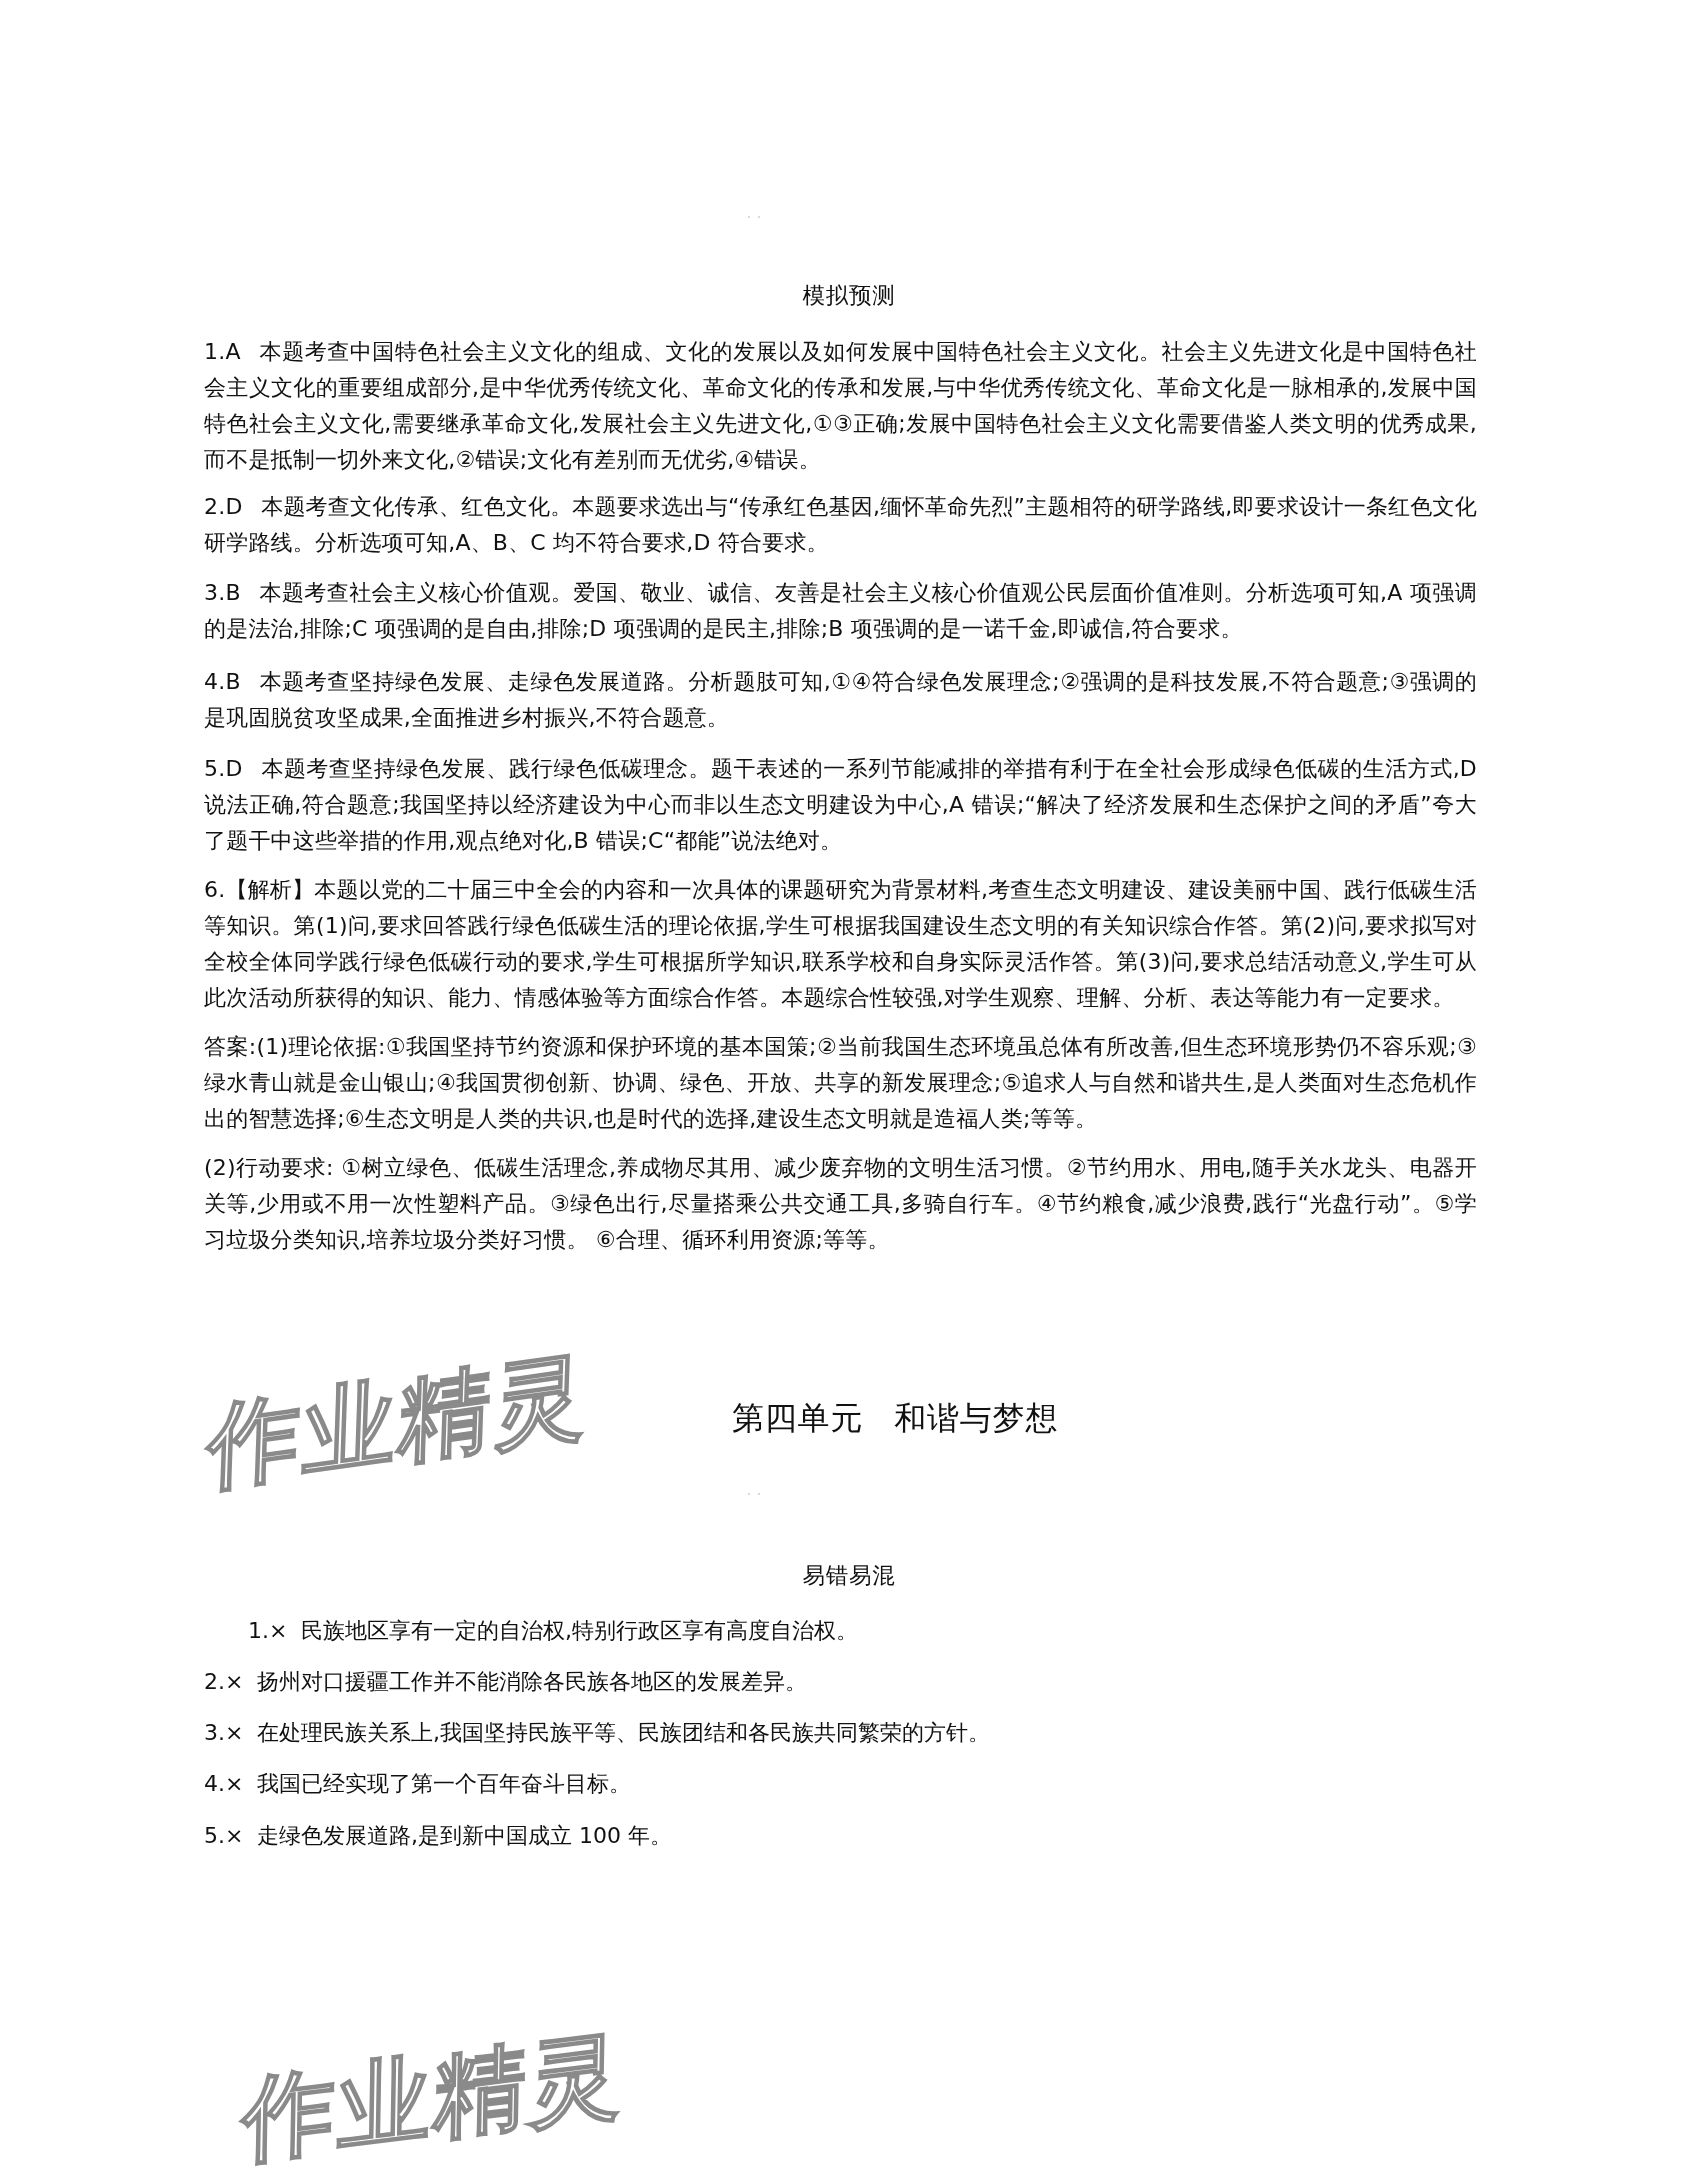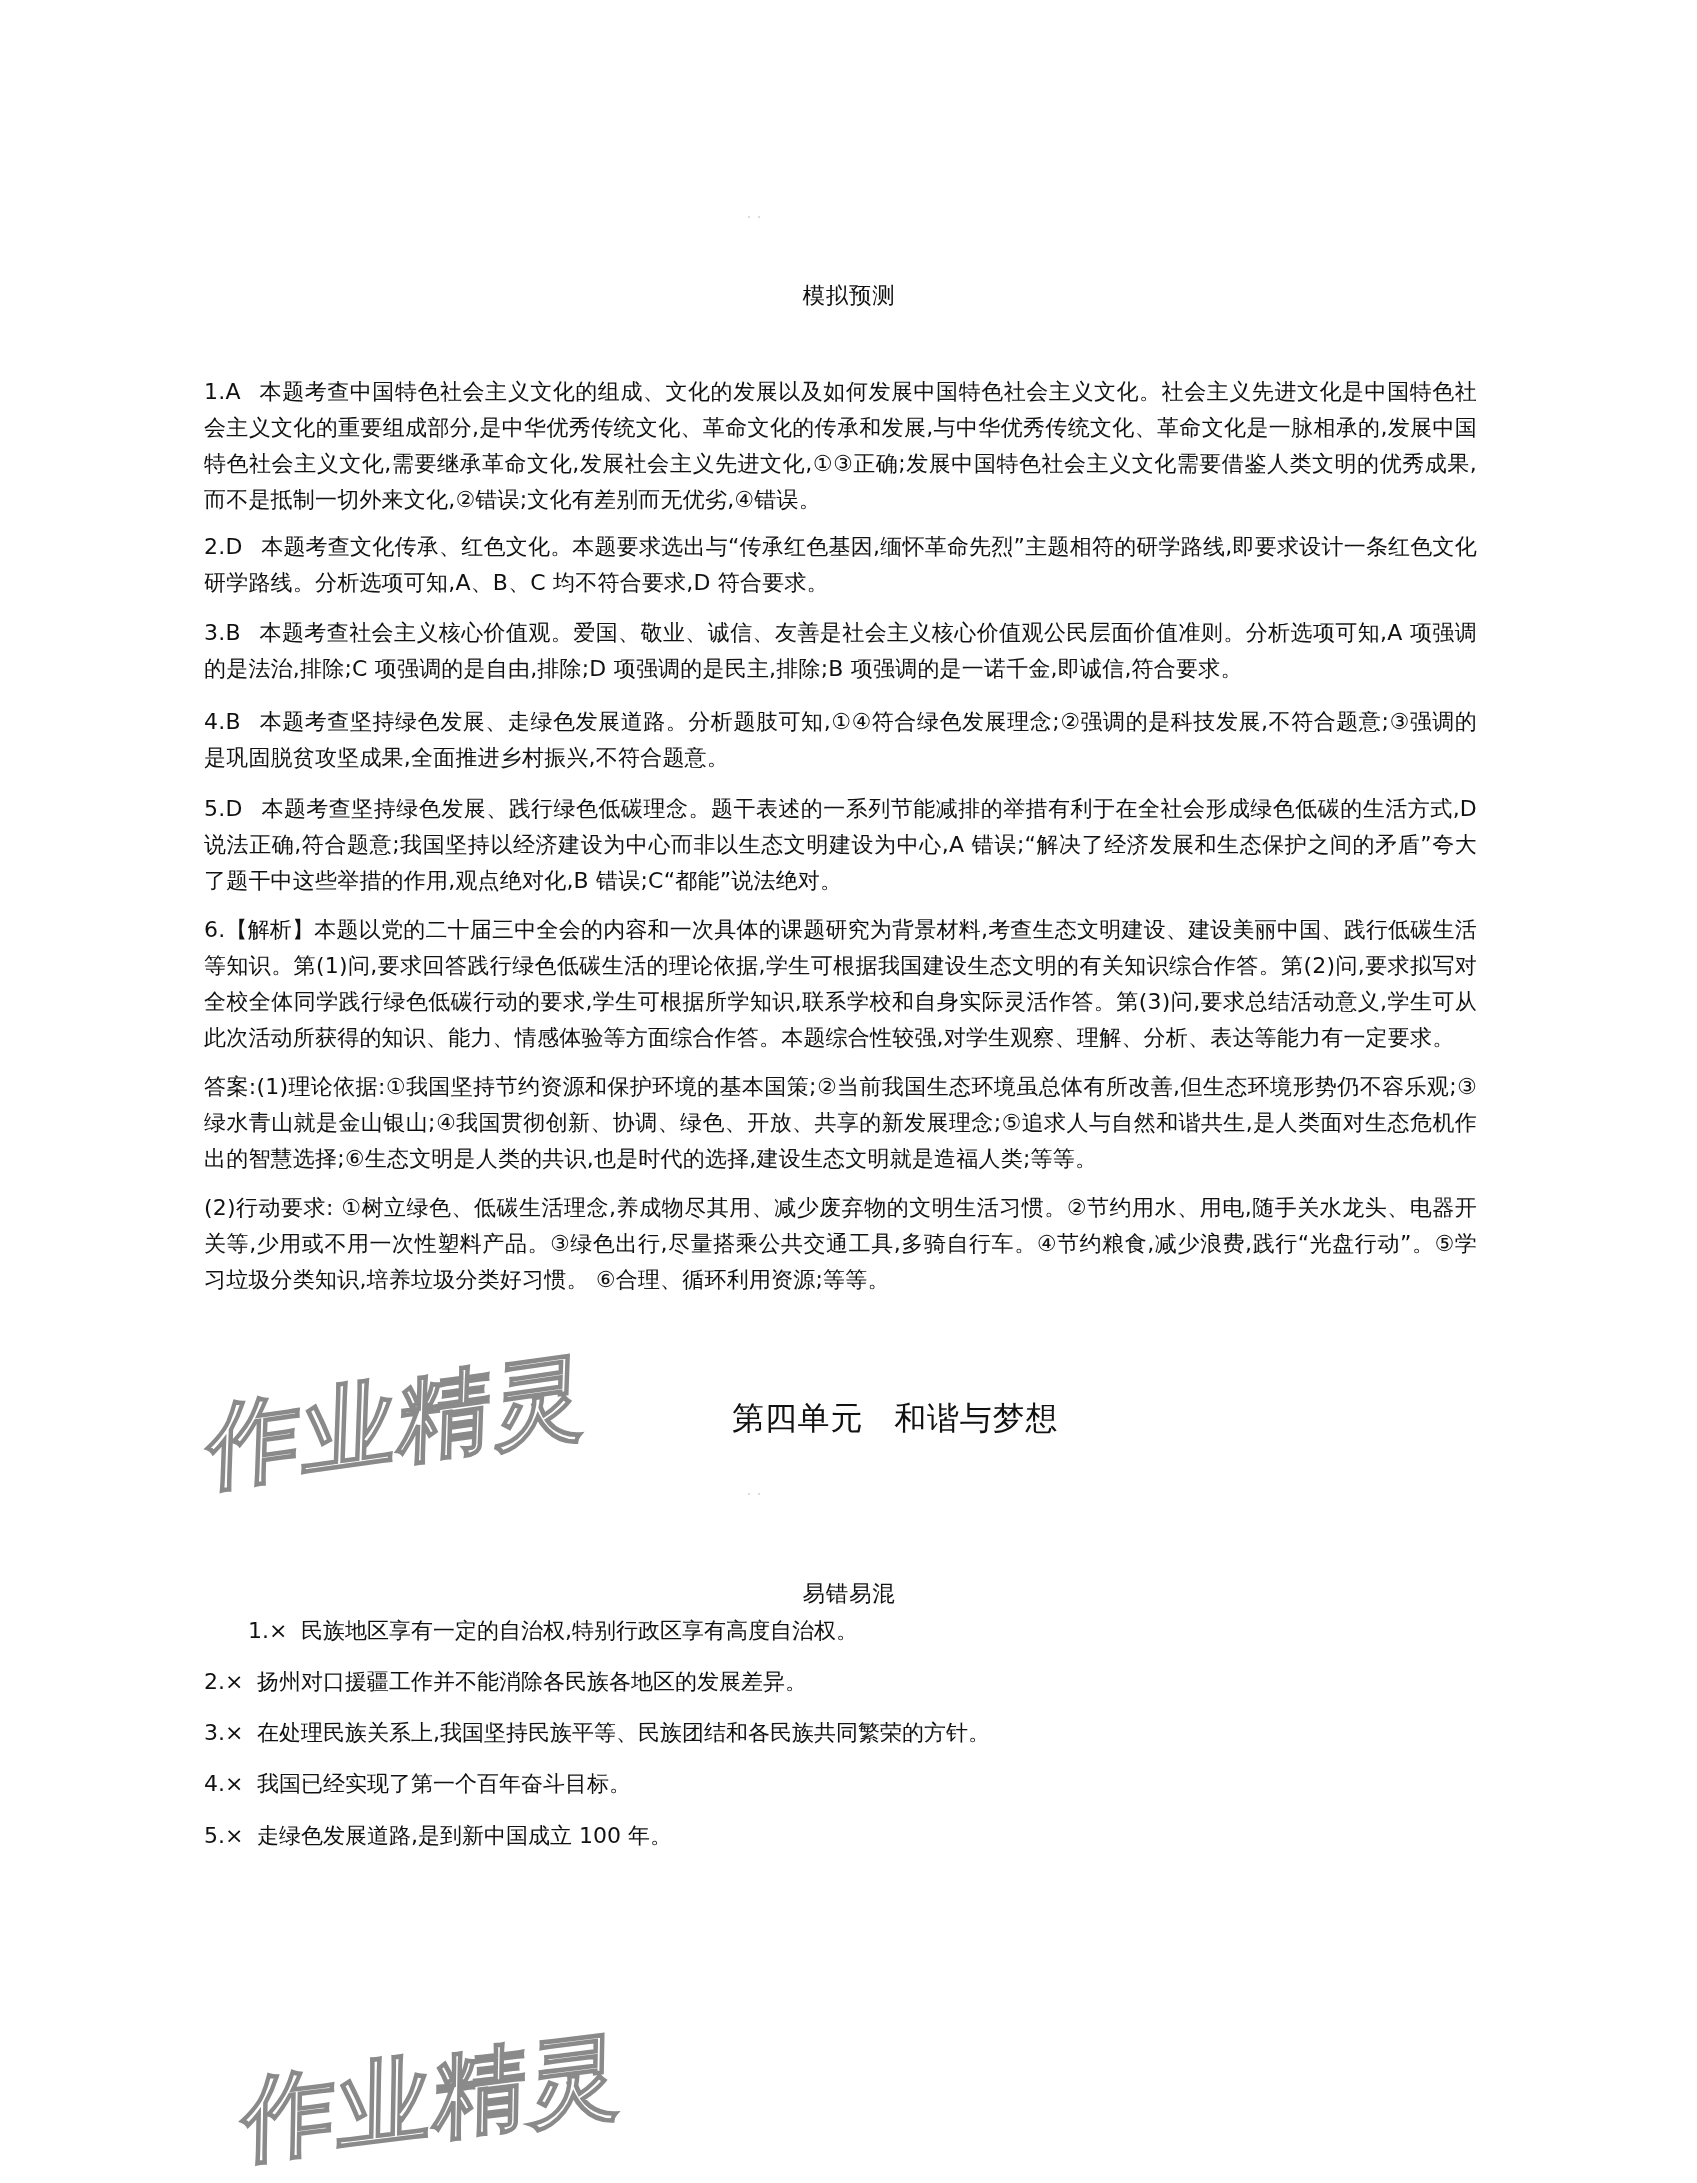--- a/index.html
+++ b/index.html
@@ -30,21 +30,20 @@
   }
   .para {
     position: absolute;
     left: 204px;
     width: 1273px;
     font-size: 22px;
     line-height: 36px;
     text-align: justify;
     text-align-last: left;
     letter-spacing: 0.2px;
-    margin-top: 40px;
   }
   .para .num {
     margin-right: 18.6px;
   }
   .unit-heading {
     position: absolute;
     left: 703px;
     top: 1399px;
     font-size: 32px;
     line-height: 39px;
@@ -118,21 +117,21 @@
 
   <div class="unit-heading">
     <span>第四单元</span><span class="gap"></span><span>和谐与梦想</span>
   </div>
 
   <div class="speck" style="left:748px; top:1493px;"></div>
   <div class="speck" style="left:758px; top:1493px;"></div>
   <div class="speck" style="left:748px; top:216px;"></div>
   <div class="speck" style="left:758px; top:216px;"></div>
 
-  <div class="section-title" style="top:1560px;margin-top:18px;">易错易混</div>
+  <div class="section-title" style="top:1560px;">易错易混</div>
 
   <div class="err-item" style="top:1615px;margin-left:44px;">
     <span class="num">1.×</span><span>民族地区享有一定的自治权,特别行政区享有高度自治权。</span>
   </div>
   <div class="err-item" style="top:1666px;">
     <span class="num">2.×</span><span>扬州对口援疆工作并不能消除各民族各地区的发展差异。</span>
   </div>
   <div class="err-item" style="top:1717px;">
     <span class="num">3.×</span><span>在处理民族关系上,我国坚持民族平等、民族团结和各民族共同繁荣的方针。</span>
   </div>

